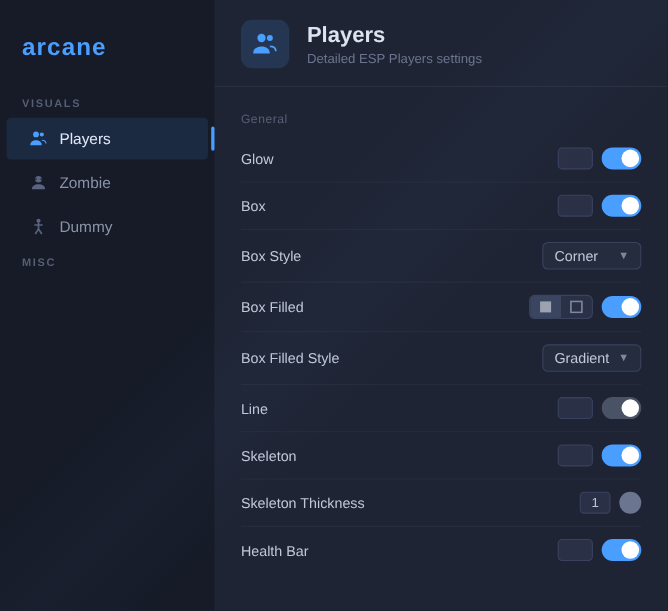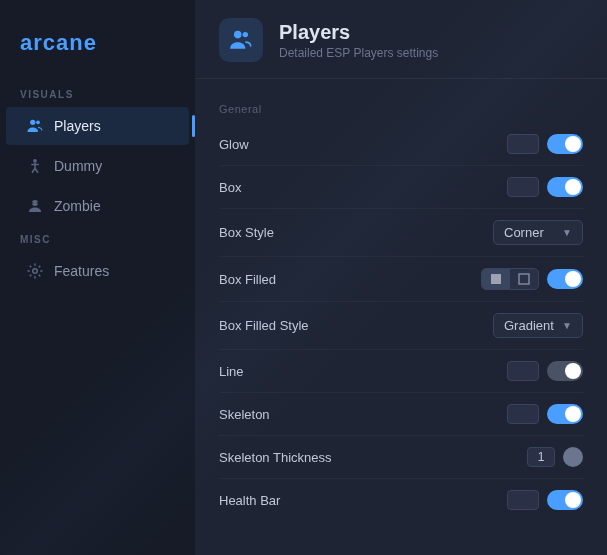--- a/index.html
+++ b/index.html
@@ -297,54 +297,45 @@
         <path d="M2 20c0-4 3-6 7-6s7 2 7 6" fill="#4a9eff"></path>
         <path d="M16 14c2.5 0 5 1.2 5 4" stroke="#4a9eff" stroke-width="1.5" fill="none"></path>
       </svg>
     </div>
     <span>Players</span>
   </div>
 
   <div class="sidebar-item">
     <div class="sidebar-icon">
       <svg width="18" height="18" viewBox="0 0 24 24" fill="#5a6380">
+        <circle cx="12" cy="8" r="4"></circle>
+        <path d="M4 20c0-4 3.5-6 8-6s8 2 8 6" fill="#5a6380"></path>
+        <line x1="9" y1="7" x2="9" y2="9" stroke="#1e2433" stroke-width="1.5"></line>
+        <line x1="15" y1="7" x2="15" y2="9" stroke="#1e2433" stroke-width="1.5"></line>
+      </svg>
+    </div>
+    <span>Zombie</span>
+  </div>
+
+  <div class="sidebar-item">
+    <div class="sidebar-icon">
+      <svg width="18" height="18" viewBox="0 0 24 24" fill="#5a6380">
         <circle cx="12" cy="5" r="2.5"></circle>
         <line x1="12" y1="7.5" x2="12" y2="15" stroke="#5a6380" stroke-width="2"></line>
         <line x1="7" y1="10" x2="17" y2="10" stroke="#5a6380" stroke-width="2"></line>
         <line x1="12" y1="15" x2="8" y2="21" stroke="#5a6380" stroke-width="2"></line>
         <line x1="12" y1="15" x2="16" y2="21" stroke="#5a6380" stroke-width="2"></line>
       </svg>
     </div>
     <span>Dummy</span>
   </div>
 
-  <div class="sidebar-item">
-    <div class="sidebar-icon">
-      <svg width="18" height="18" viewBox="0 0 24 24" fill="#5a6380">
-        <circle cx="12" cy="8" r="4"></circle>
-        <path d="M4 20c0-4 3.5-6 8-6s8 2 8 6" fill="#5a6380"></path>
-        <line x1="9" y1="7" x2="9" y2="9" stroke="#1e2433" stroke-width="1.5"></line>
-        <line x1="15" y1="7" x2="15" y2="9" stroke="#1e2433" stroke-width="1.5"></line>
-      </svg>
-    </div>
-    <span>Zombie</span>
-  </div>
-
   <div class="section-label">MISC</div>
 
 
-  <div class="sidebar-item">
-    <div class="sidebar-icon">
-      <svg width="18" height="18" viewBox="0 0 24 24" fill="none" stroke="#5a6380" stroke-width="2">
-        <circle cx="12" cy="12" r="3"></circle>
-        <path d="M12 2v3M12 19v3M2 12h3M19 12h3M4.93 4.93l2.12 2.12M16.95 16.95l2.12 2.12M4.93 19.07l2.12-2.12M16.95 7.05l2.12-2.12"></path>
-      </svg>
-    </div>
-    <span>Features</span>
-  </div>
 </nav>
 
 <main class="main">
 
   <div class="page-header">
     <div class="header-icon-box">
       <svg width="26" height="26" viewBox="0 0 24 24" fill="#4a9eff">
         <circle cx="9" cy="7" r="3.5"></circle>
         <circle cx="16" cy="7" r="2.5"></circle>
         <path d="M2 20c0-4 3-6 7-6s7 2 7 6" fill="#4a9eff"></path>

